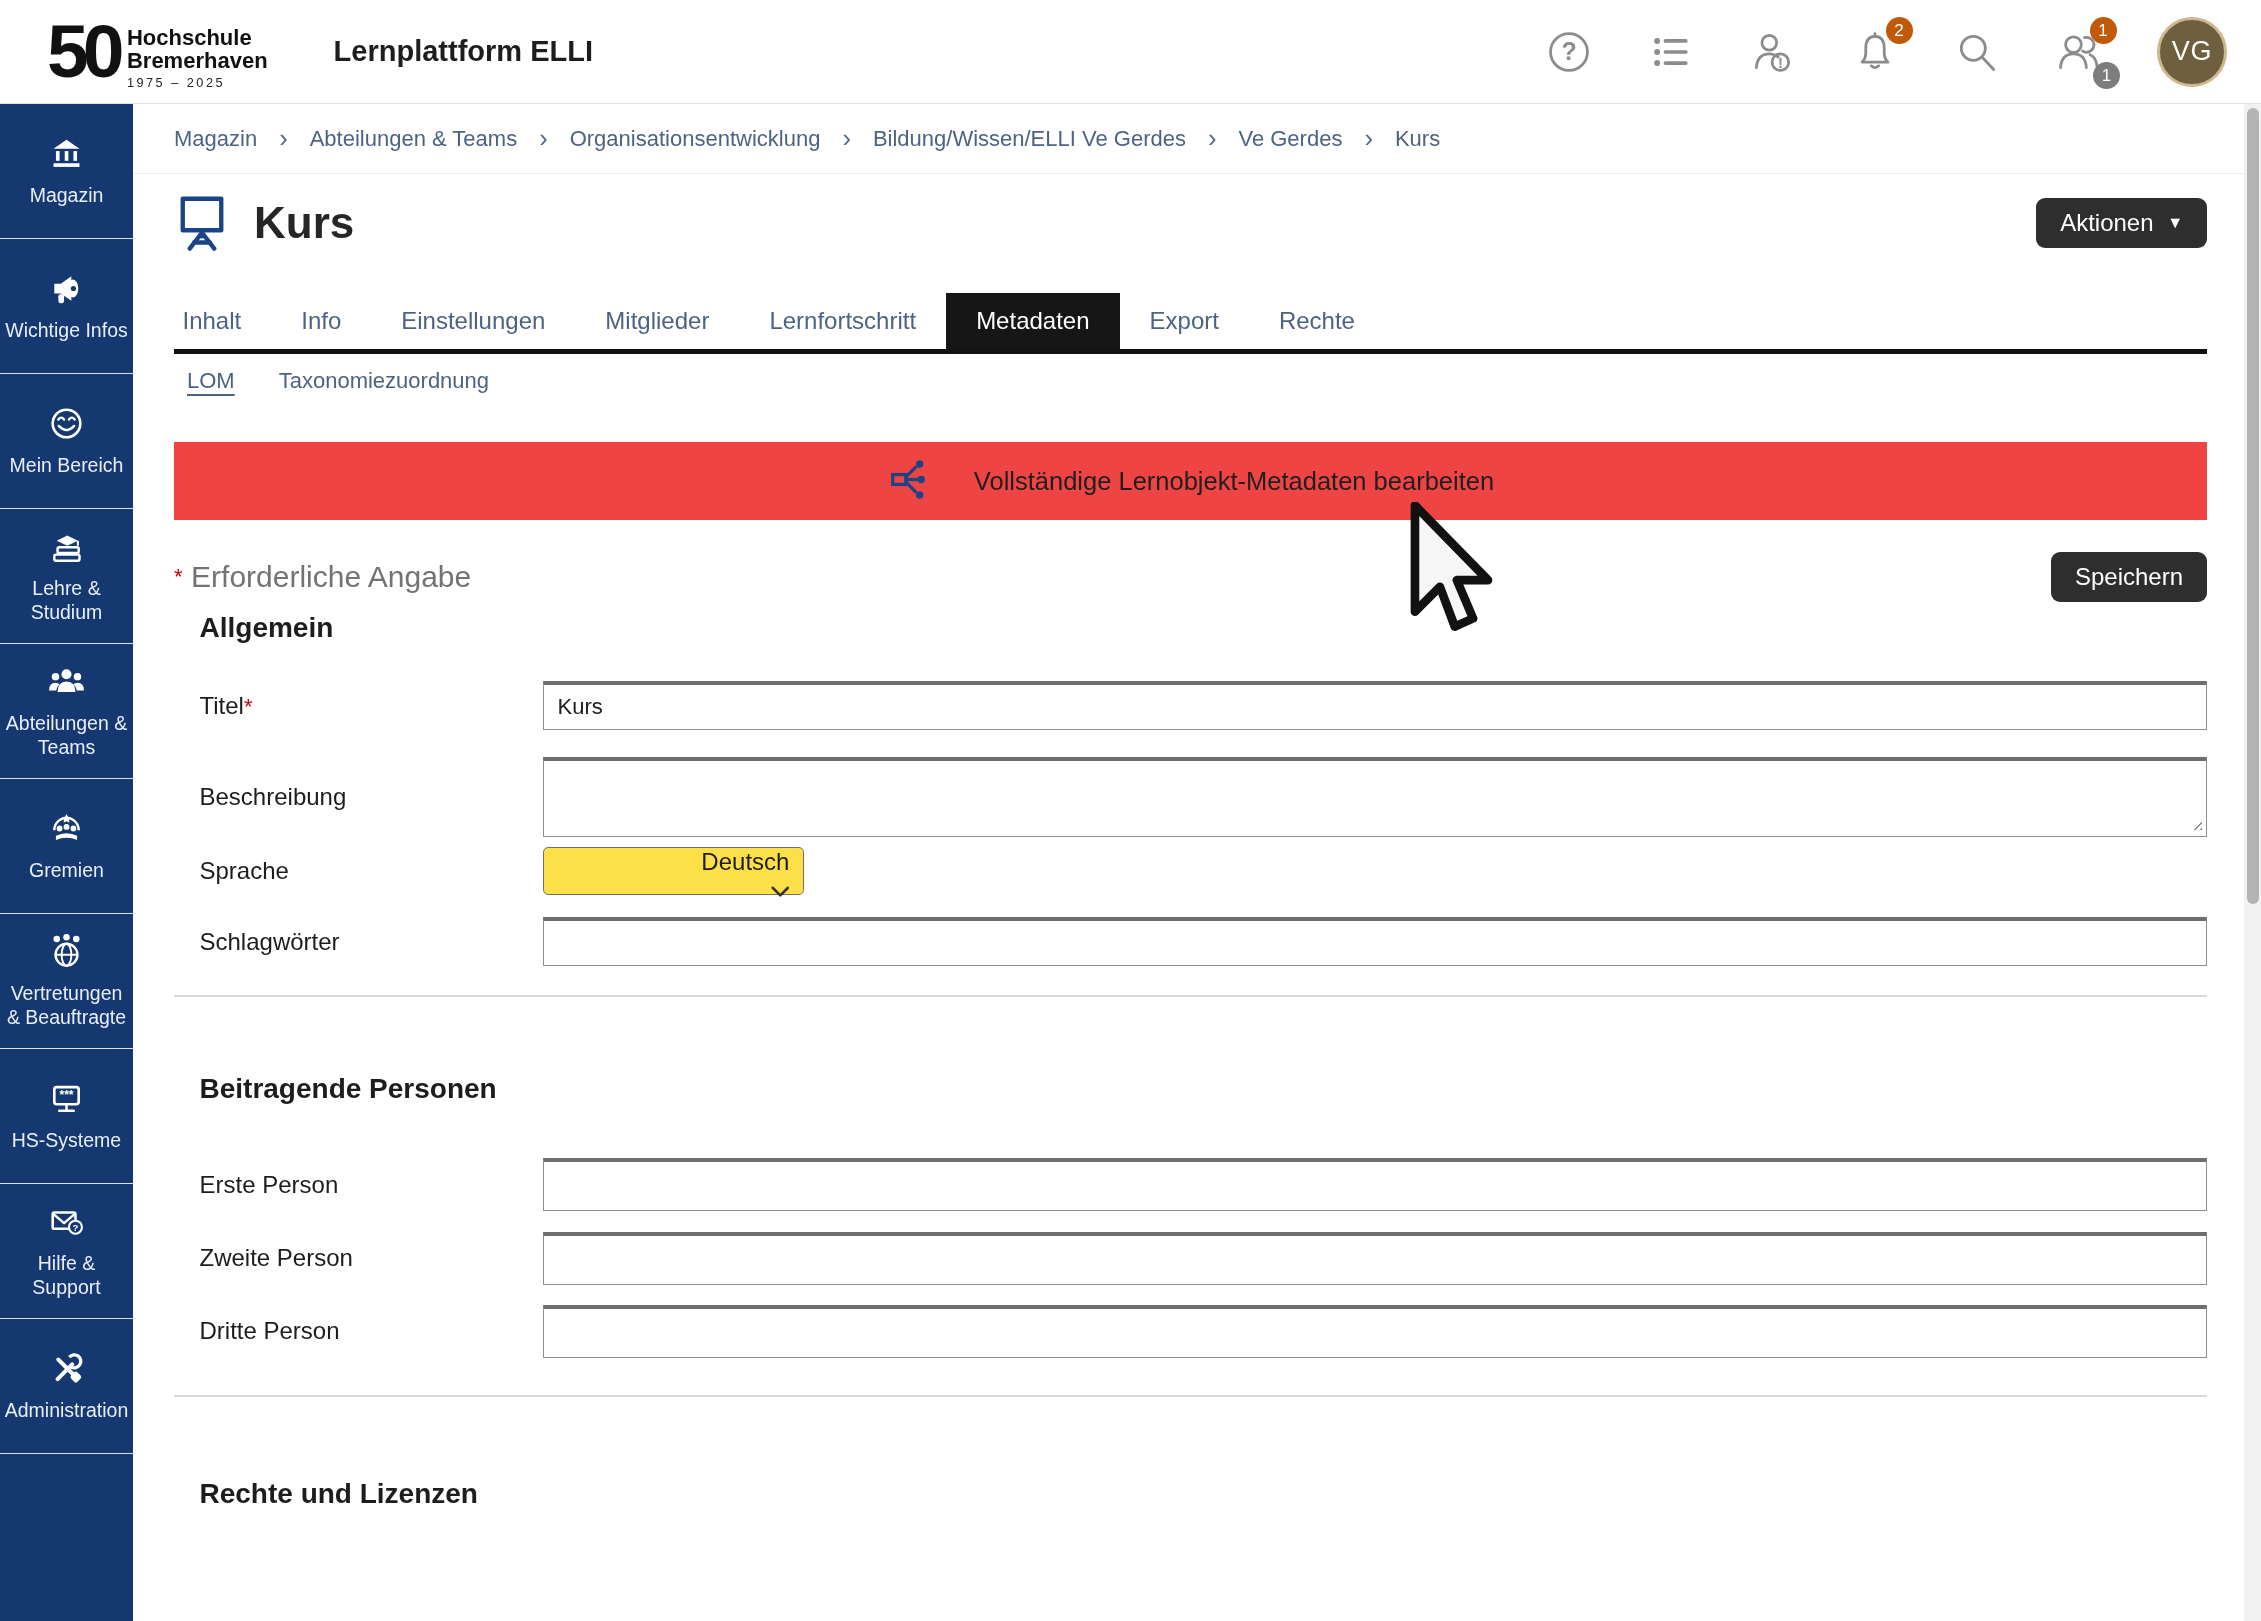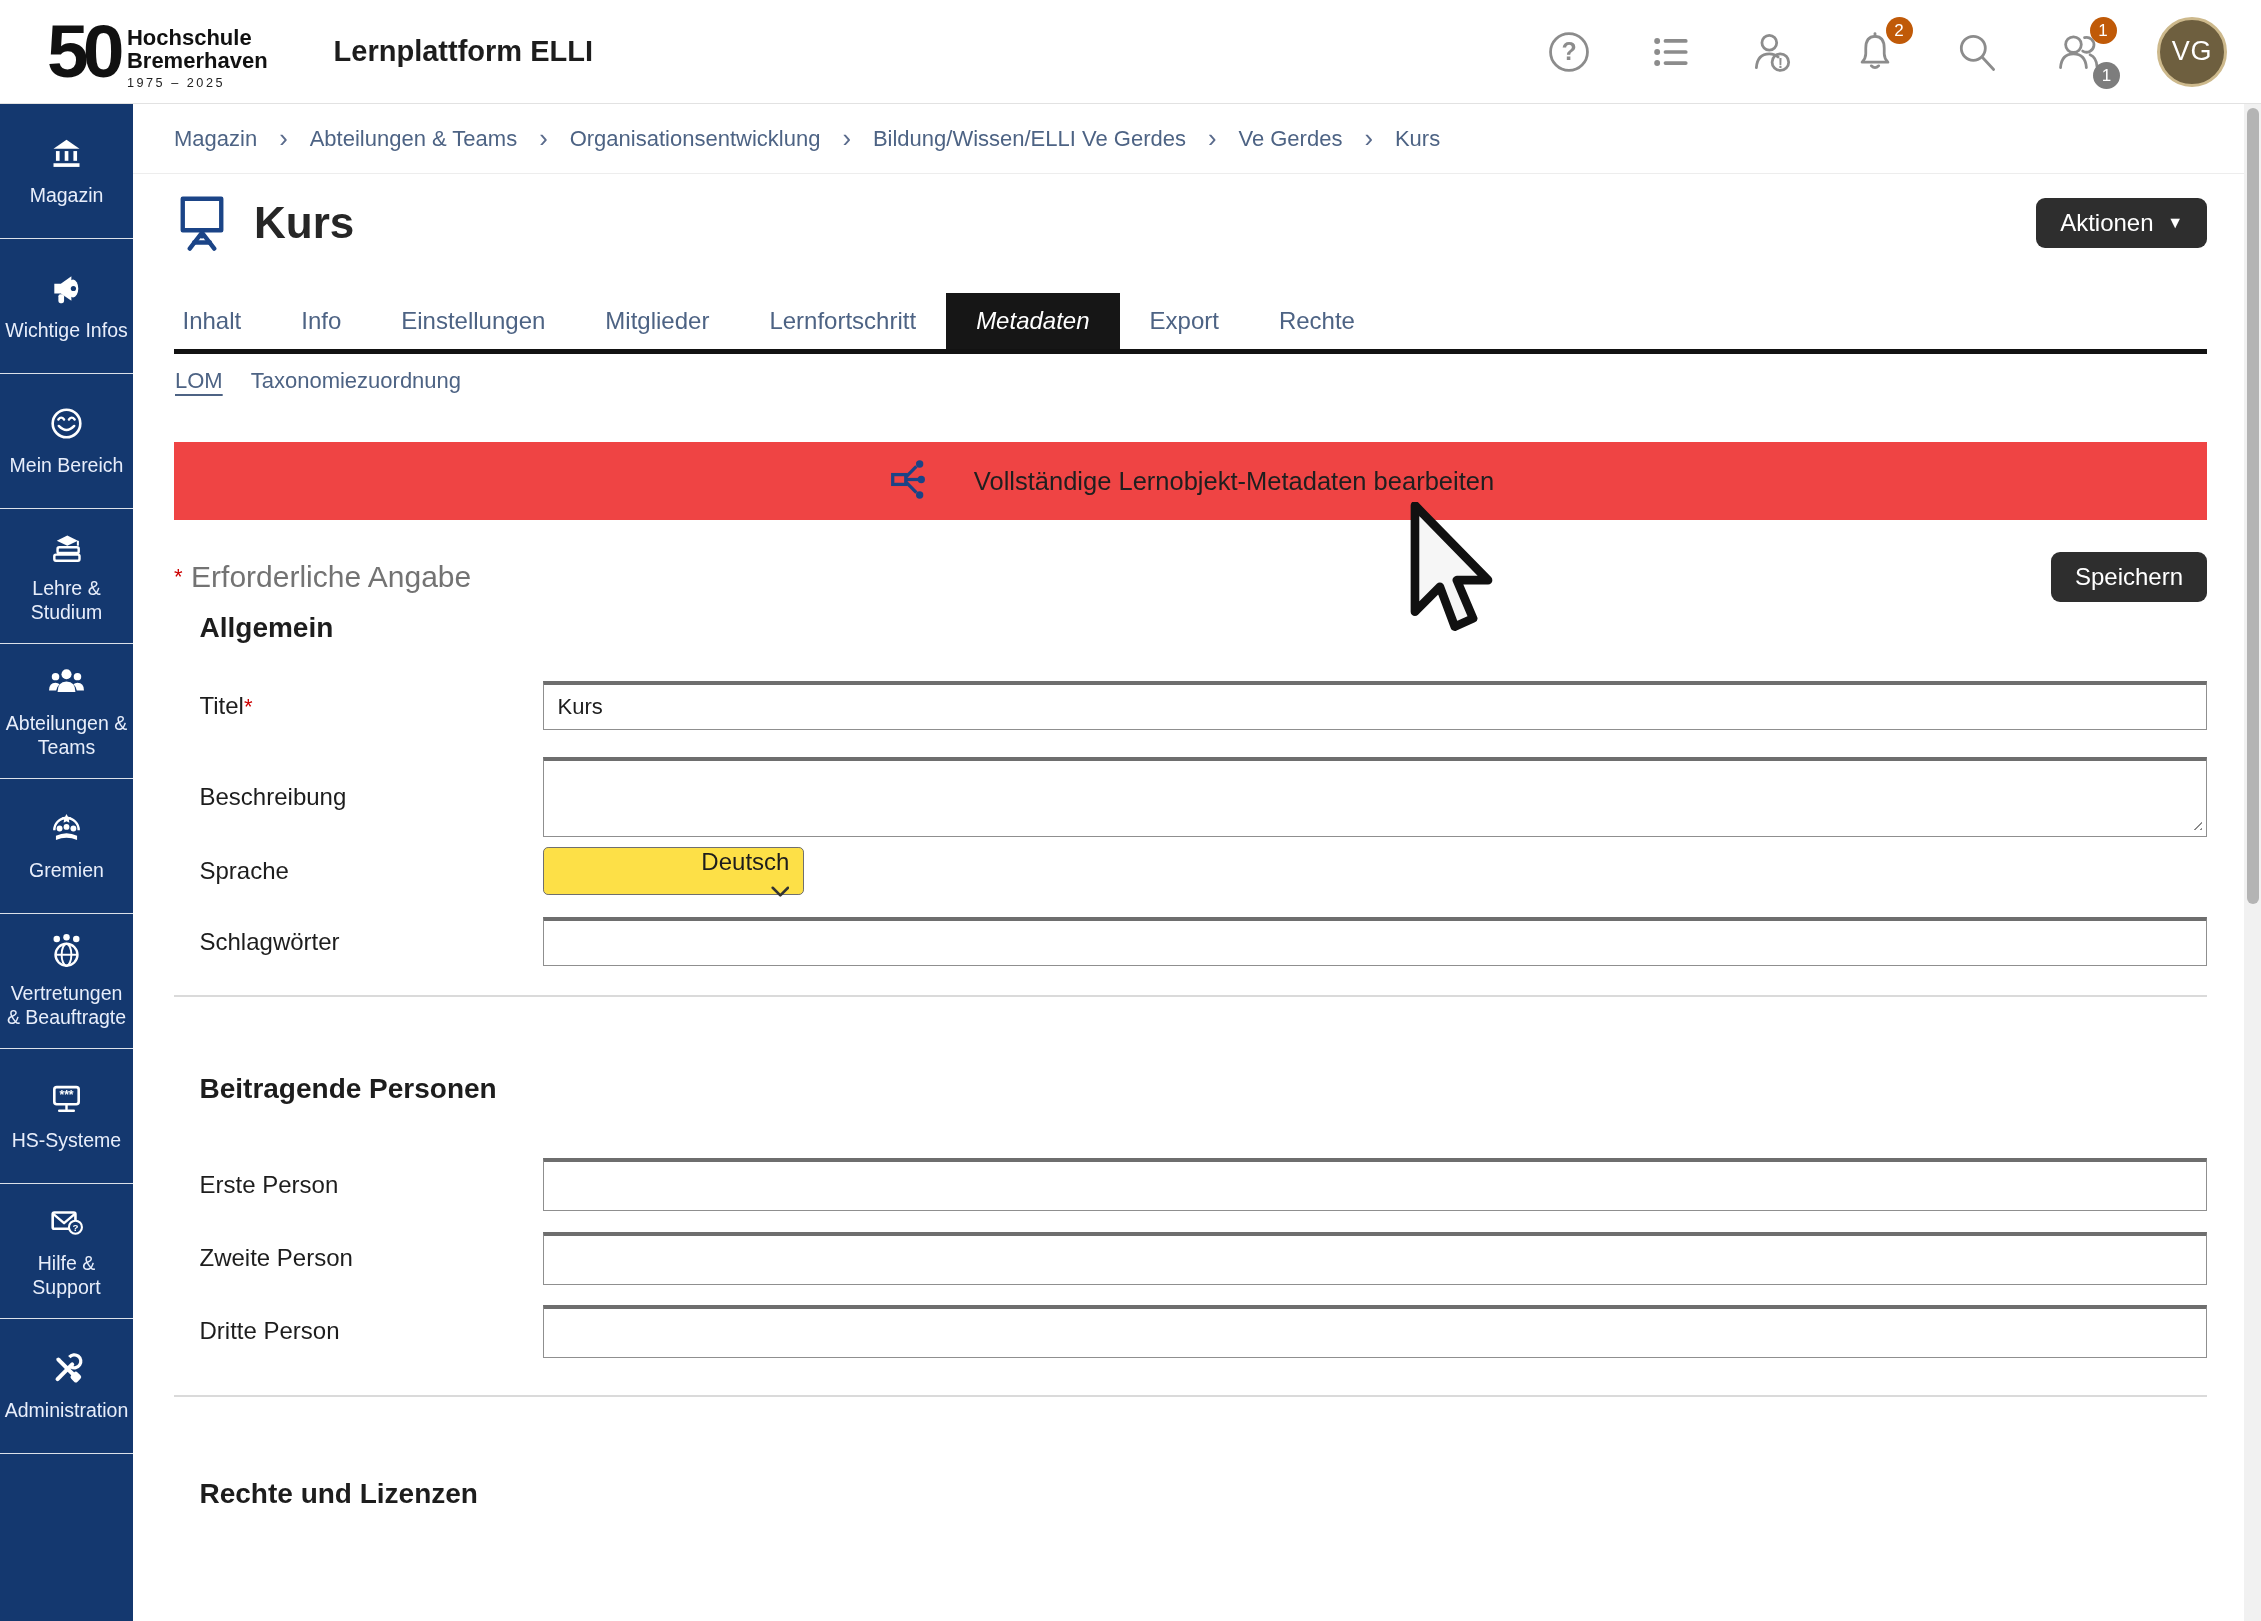--- a/index.html
+++ b/index.html
@@ -48,23 +48,23 @@
   .page-head { display:flex; align-items:center; margin-top:18.7px; }
   .page-title { margin-left:24px; font-size:44px; font-weight:700; color:#262626; }
   .btn-dark { margin-left:auto; background:#2e2e2e; color:#fff; font-size:24px; border:none;
     padding:11px 24px; border-radius:9px; display:flex; align-items:center; gap:13.6px; cursor:pointer;
     font-family:inherit;text-align:center; }
   .btn-dark .caret { font-size:16px; line-height:1; }
 
   .tabs { display:flex; margin-top:39px; border-bottom:5.1px solid #121212; align-items:stretch; }
   .tab { font-size:24px; color:#4d6384; padding:14.4px 30px; cursor:pointer; white-space:nowrap; }
   .tab:first-child { padding-left:8.5px; }
-  .tab.active { background:#161616; color:#fff;font-style:italic; }
-
-  .subtabs { display:flex; gap:28px; margin-top:13.6px; margin-left:1px; }
+  .tab.active { background:#161616; color:#fff; }
+
+  .subtabs { display:flex; gap:44px; margin-top:13.6px; margin-left:13px; }
   .subtab { font-size:22px; color:#4d6384; cursor:pointer; }
   .subtab.active { text-decoration:underline; text-underline-offset:6px; }
 
   .banner { margin-top:48px; height:78px; background:#ef4444; display:flex; align-items:center;
     justify-content:center; gap:38px; cursor:pointer; }
   .banner-label { font-size:25.5px; color:#1f1f1f; }
 
   .required-row { display:flex; align-items:center; margin-top:32px; }
   .required-note { font-size:30px; color:#737373; }
   .req-star { color:#cc0000; margin-right:8.5px; font-size:22px; }

